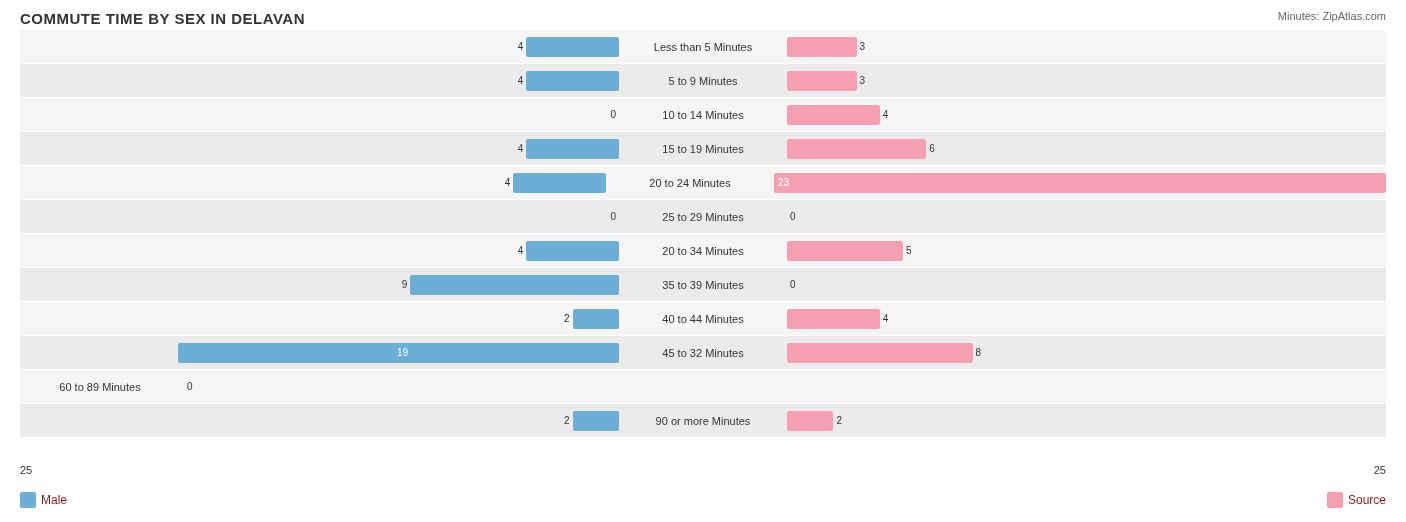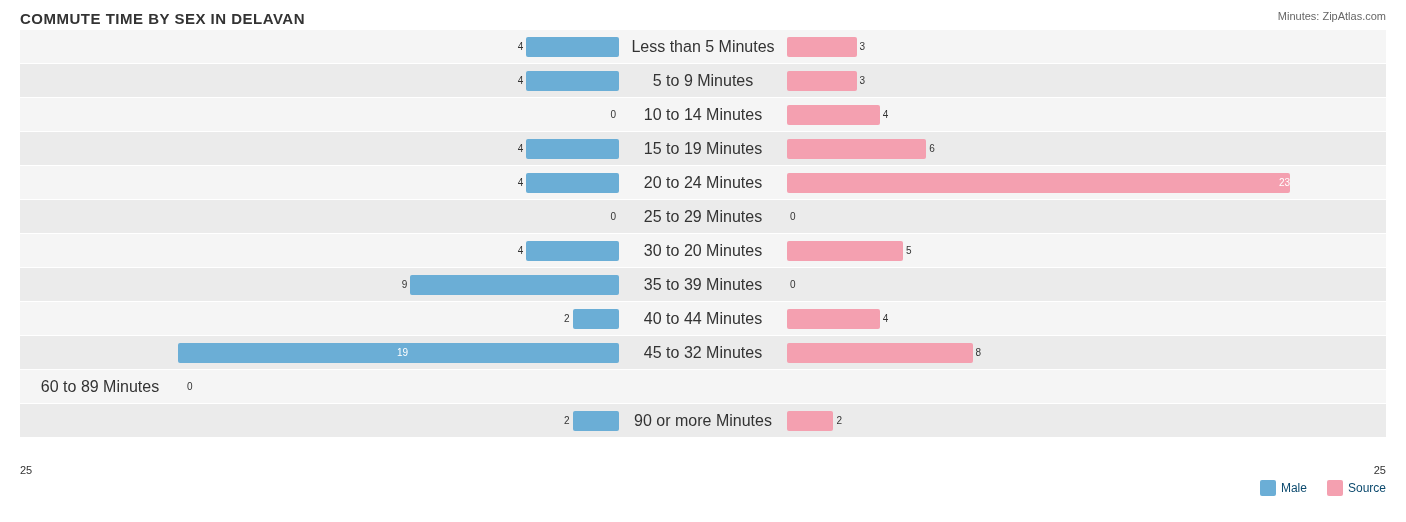--- a/index.html
+++ b/index.html
@@ -60,21 +60,21 @@
       width: 620px;
       display: flex;
       align-items: center;
       justify-content: flex-start;
       padding-left: 4px;
       height: 100%;
     }
     .label-cell {
       width: 160px;
       text-align: center;
-      font-size: 16px;
+      font-size: 11px;
       color: #333;
       flex-shrink: 0;
     }
     .bar-male {
       background: #6baed6;
       height: 20px;
       border-radius: 2px;
       display: flex;
       align-items: center;
       justify-content: flex-end;
@@ -103,26 +103,26 @@
       margin-left: 3px;
       white-space: nowrap;
     }
     .bar-value-inside {
       font-size: 10px;
       color: #fff;
       white-space: nowrap;
     }
     .legend {
       display: flex;
-      justify-content: flex-end;
+      justify-content: space-between;
       align-items: center;
       gap: 20px;
-      margin-top: 4px;
+      margin-top: 16px;
       font-size: 12px;
-      color: #0c4a6e;
+      color: #7f1d1d;
     }
     .legend-item {
       display: flex;
       align-items: center;
       gap: 5px;
     }
     .legend-box {
       width: 16px;
       height: 16px;
       border-radius: 2px;
@@ -222,21 +222,21 @@
 
           <span class="bar-value-outside-left" style="display:inline">4</span>
           <div class="bar-male" style="width:92.8px; ">
             
           </div>
 
       </div>
       <div class="label-cell">20 to 24 Minutes</div>
       <div class="right-section">
 
-          <div class="bar-female" style="width:503px; justify-content:flex-end;">
+          <div class="bar-female" style="width:612px; justify-content:flex-start;">
             <span class="bar-value-inside">23</span>
           </div>
 
       </div>
     </div>
       <div class="row">
       <div class="left-section">
 
           <span class="bar-value-outside-left">0</span>
 
@@ -250,21 +250,21 @@
     </div>
       <div class="row">
       <div class="left-section">
 
           <span class="bar-value-outside-left" style="display:inline">4</span>
           <div class="bar-male" style="width:92.8px; ">
             
           </div>
 
       </div>
-      <div class="label-cell">30 to 20 Minutes</div>
+      <div class="label-cell">20 to 34 Minutes</div>
       <div class="right-section">
 
           <div class="bar-female" style="width:116px; ">
             
           </div>
           <span class="bar-value-outside-right" style="display:inline">5</span>
 
       </div>
     </div>
       <div class="row">

